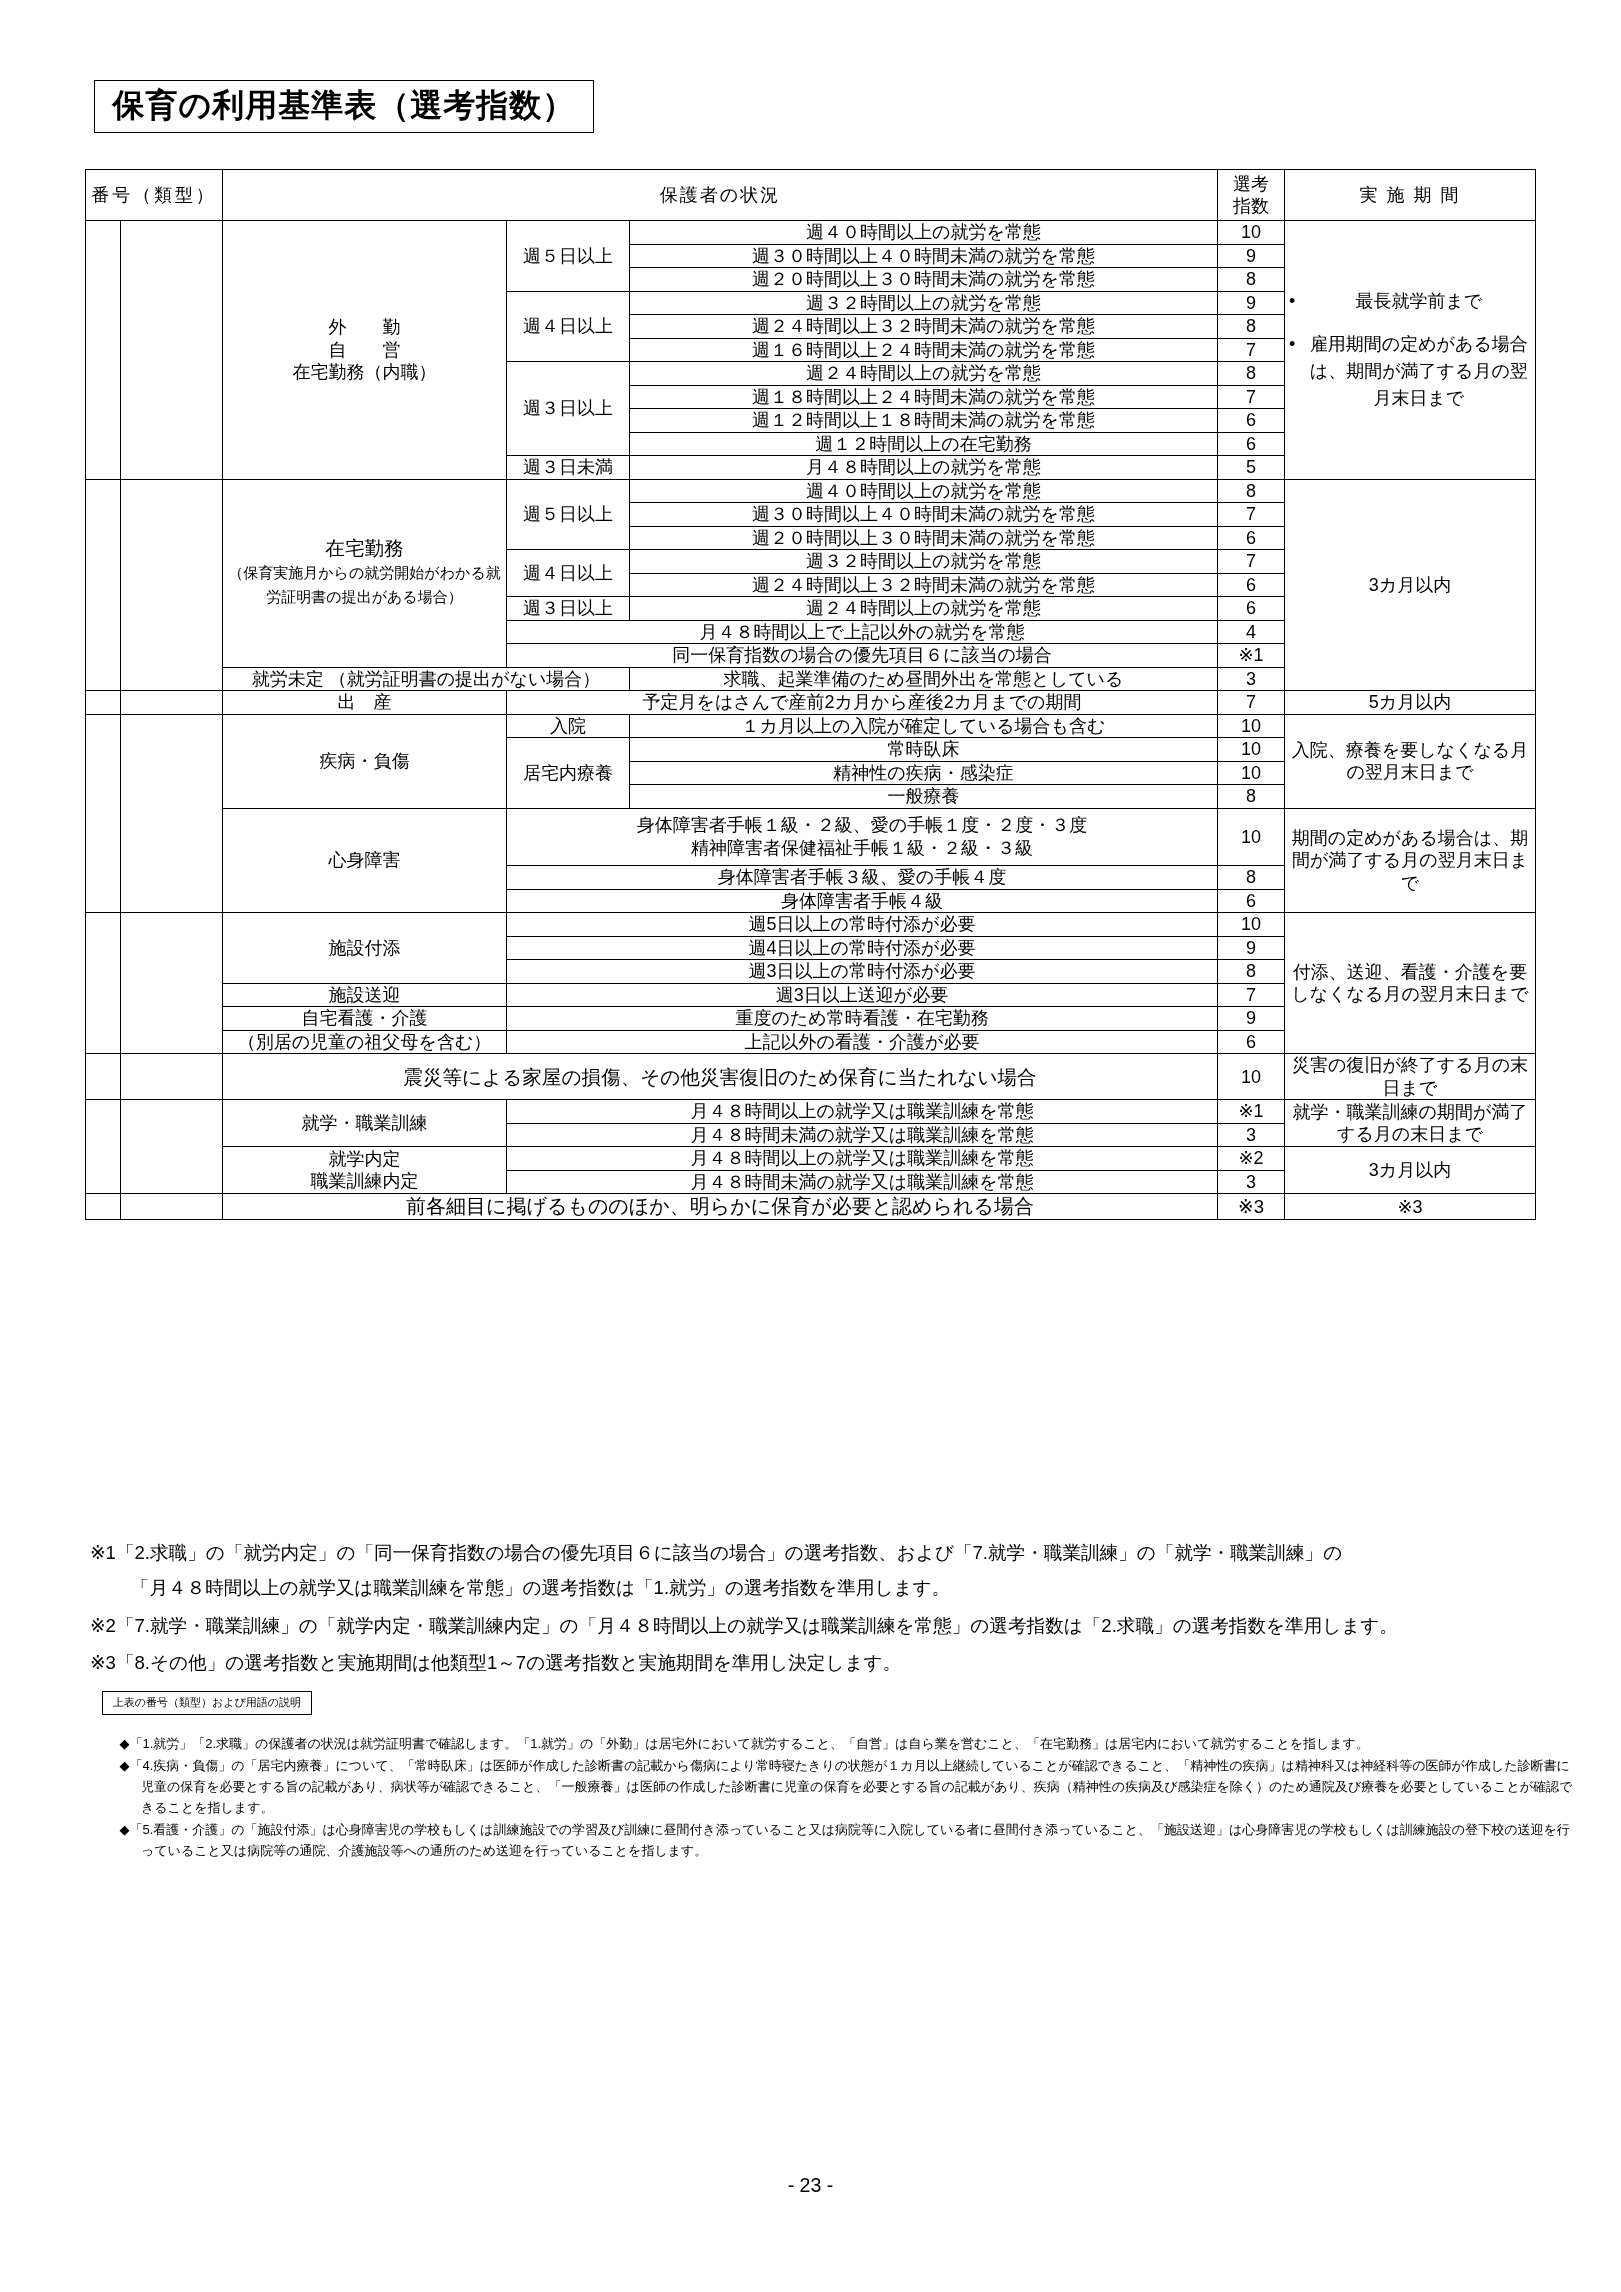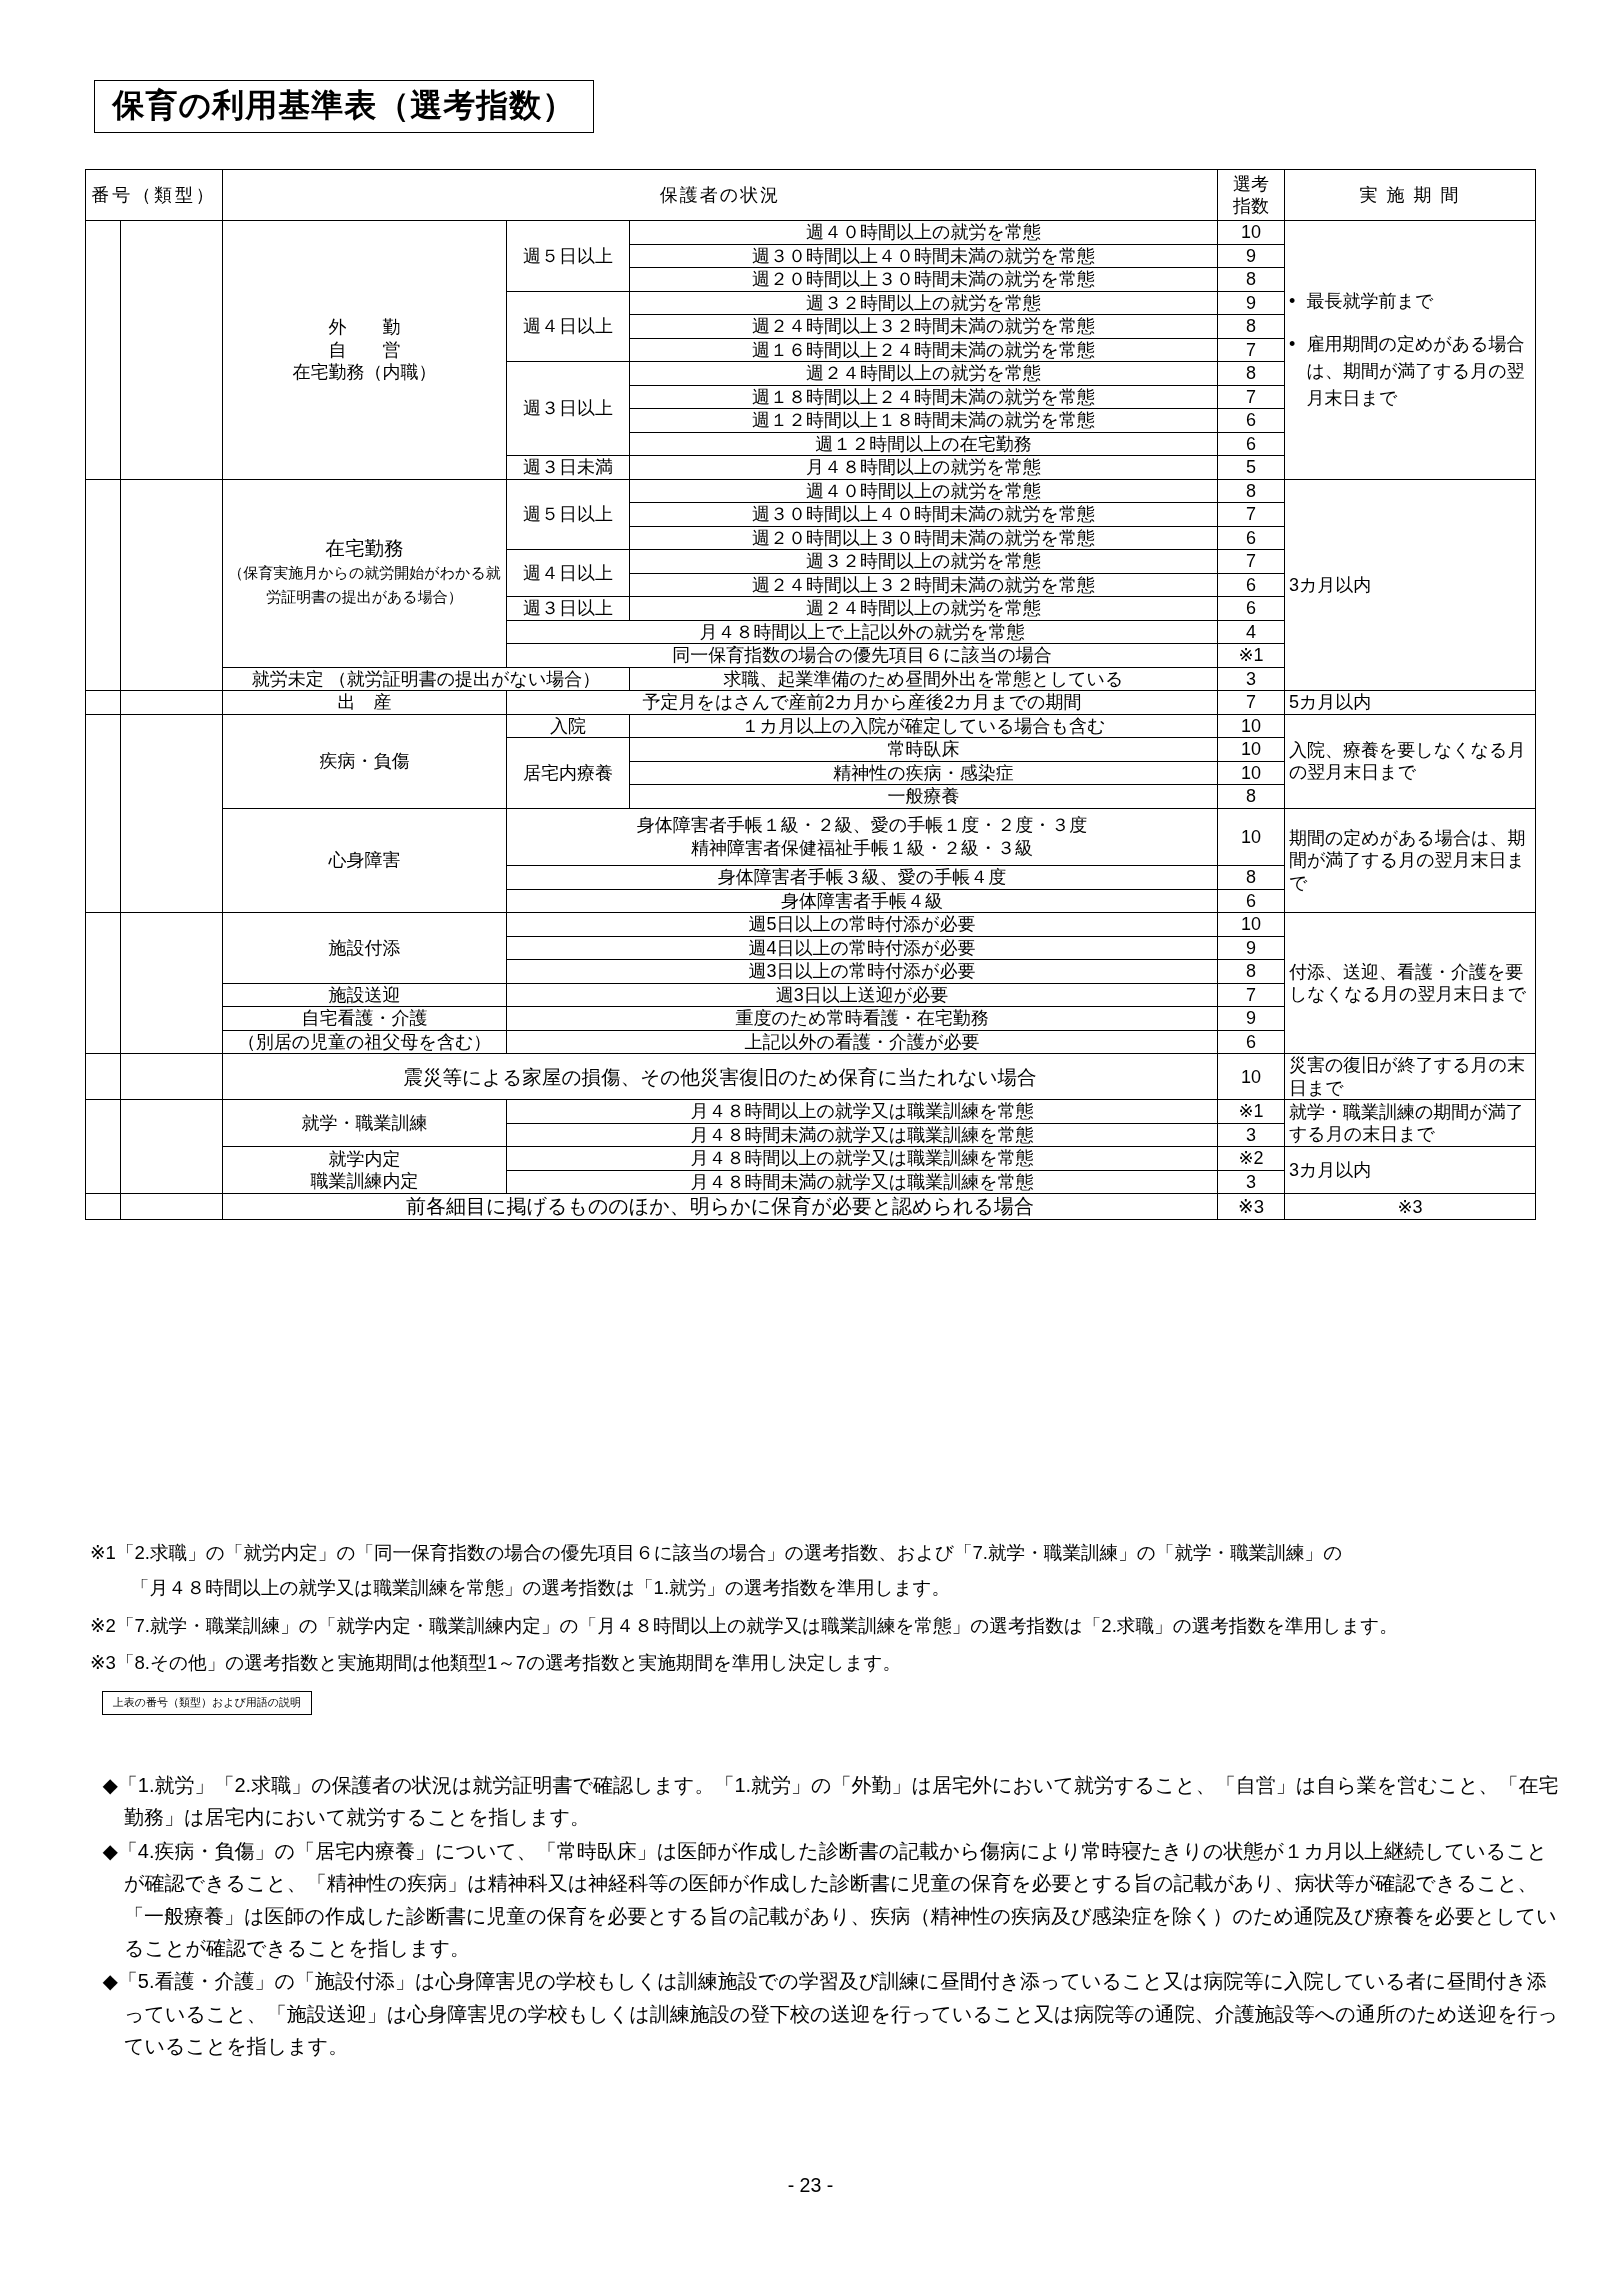--- a/index.html
+++ b/index.html
@@ -70,21 +70,21 @@
     letter-spacing:2.9px;
     border-color:#3a3a3a;
     padding:0 2px;
   }
   td.tnum{font-size:21.6px;letter-spacing:0;}
   td.ttype{font-size:20px;line-height:1.5;}
   td.ttype.small{font-size:17.6px;letter-spacing:1px;}
 
   td.ctr{text-align:center;}
   td.score{text-align:center;font-size:21.6px;letter-spacing:0;}
-  td.period{text-align:left;padding:5.9px 7.8px;font-size:18.6px;line-height:1.5;vertical-align:middle;}
+  td.period{text-align:center;padding:5.9px 7.8px;font-size:18.6px;line-height:1.5;vertical-align:middle;}
   td.period.mid{vertical-align:middle;}
   td.cat{text-align:center;font-size:19.6px;line-height:1.85;}
   td.sub{text-align:center;font-size:18.6px;}
   td.desc{text-align:center;padding-left:8.8px;font-size:19px;}
   td.small-note{font-size:15px;}
 
   .cat-main{font-size:19.6px;}
   .cat-note{font-size:15px;line-height:1.65;display:block;}
 
   ul.bul{margin:0;padding:0;list-style:none;}
@@ -120,25 +120,24 @@
     position:absolute;
     left:102px;top:1691px;
     border:1.5px solid #000;
     padding:2.9px 9.8px 3.9px 9.8px;
     font-size:11px;
     text-align:center;
   }
 
   .expl{
     position:absolute;
-    left:85px;top:1733px;
+    left:102px;top:1733px;
     width:1480px;
-    font-size:20px;
+    font-size:13px;
     line-height:1.62;
-    margin-top:36px;
   }
   .expl .item{
     display:block;
     padding-left:39px;
     text-indent:-21.6px;
     margin-bottom:1px;
   }
   .expl .item .d{margin-right:0px;}
 
   .pageno{

